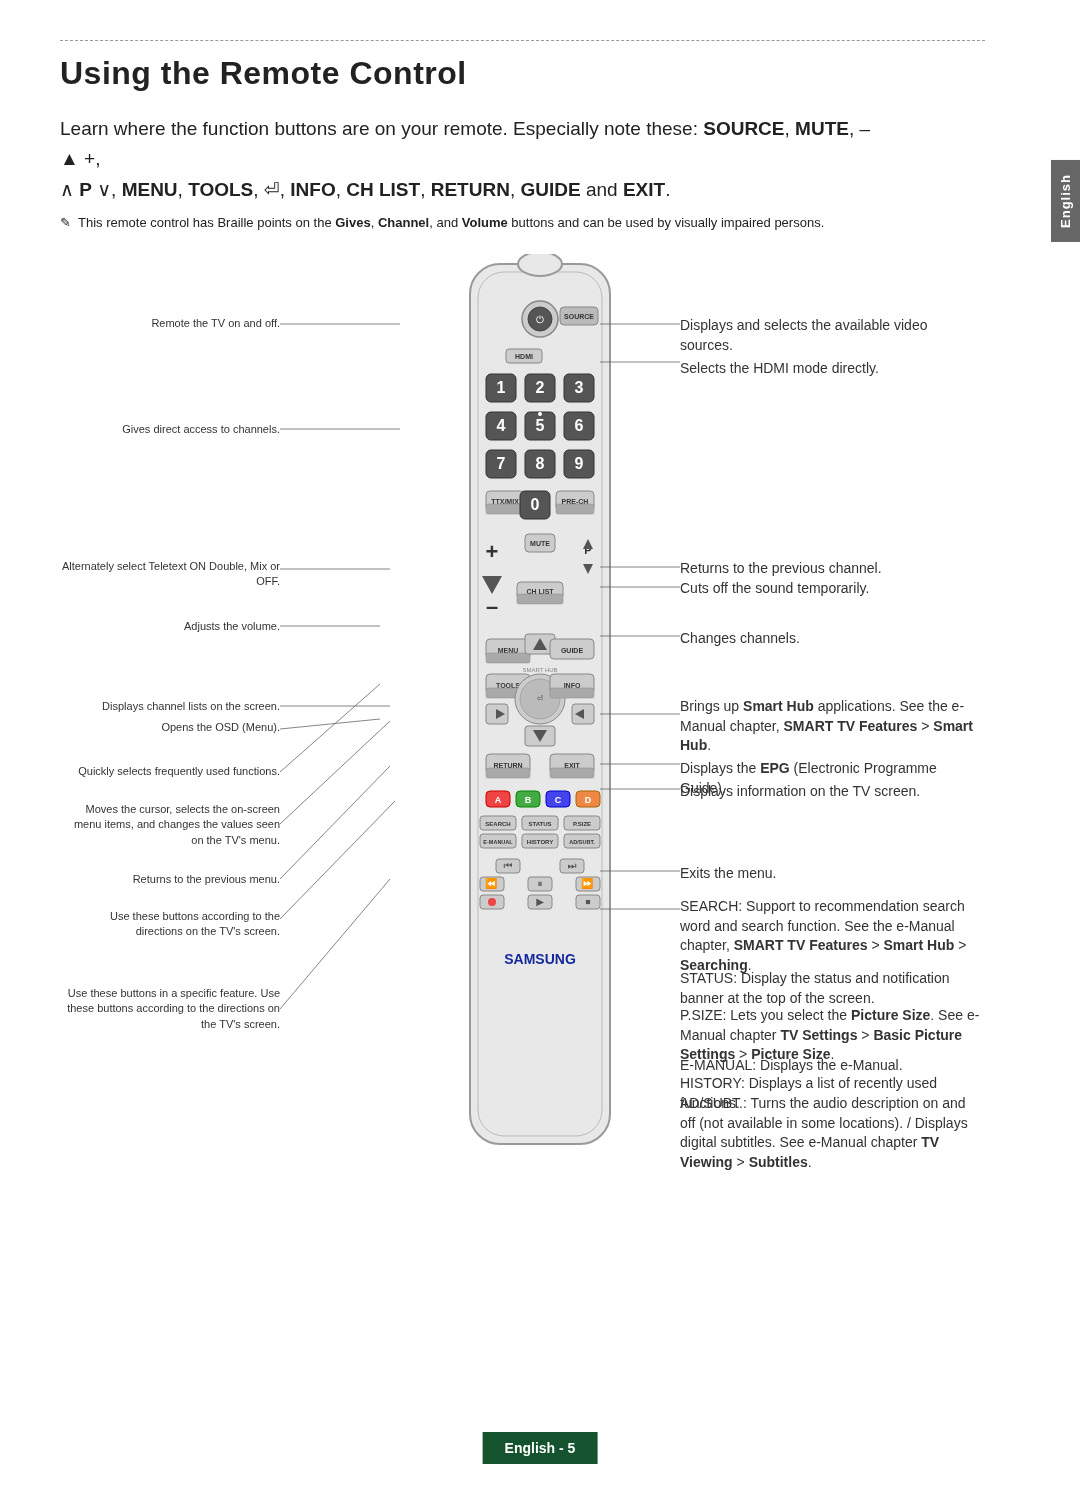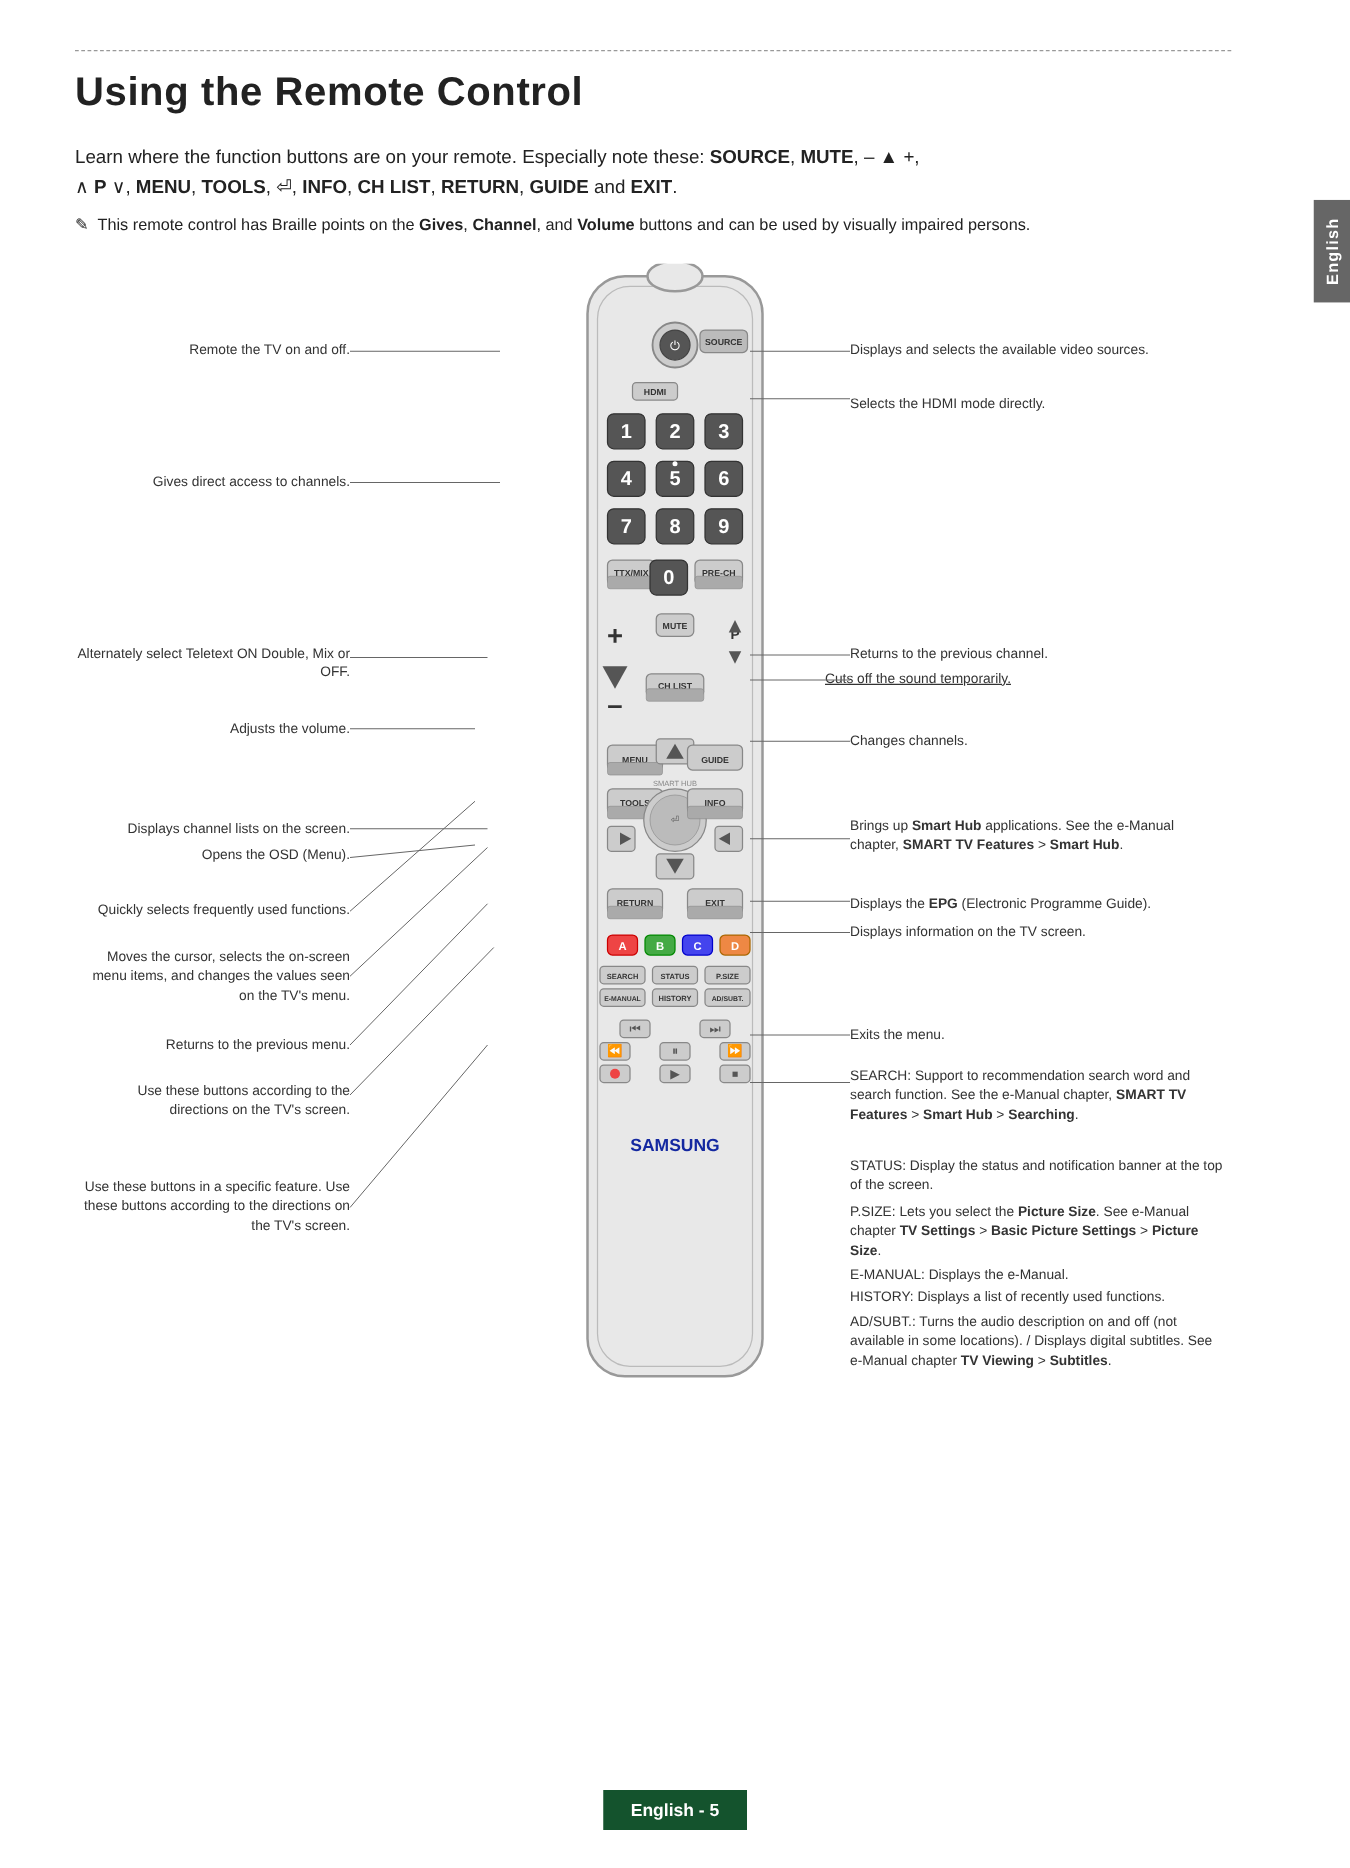--- a/index.html
+++ b/index.html
@@ -24,21 +24,21 @@
 
     .page-title {
       font-size: 32px;
       font-weight: bold;
       color: #222;
       margin-bottom: 22px;
       letter-spacing: 0.5px;
     }
 
     .intro-text {
-      font-size: 15px;
+      font-size: 19px;
       color: #222;
       line-height: 1.6;
       margin-bottom: 8px;
       max-width: 820px;
     }
 
     .note-text {
       font-size: 13px;
       color: #222;
       line-height: 1.6;
@@ -83,21 +83,21 @@
     .annot-left {
       position: absolute;
       font-size: 11px;
       color: #333;
       text-align: right;
       line-height: 1.4;
     }
 
     .annot-right {
       position: absolute;
-      font-size: 11px;
+      font-size: 14px;
       color: #333;
       text-align: left;
       line-height: 1.4;
     }
 
     .remote-container {
       position: absolute;
       left: 50%;
       transform: translateX(-50%);
       top: 0;
@@ -133,21 +133,21 @@
     <div class="annot-left" style="top:466px; left:0; width:220px;">Opens the OSD (Menu).</div>
     <div class="annot-left" style="top:510px; left:0; width:220px;">Quickly selects frequently used functions.</div>
     <div class="annot-left" style="top:548px; left:0; width:220px;">Moves the cursor, selects the on-screen menu items, and changes the values seen on the TV's menu.</div>
     <div class="annot-left" style="top:618px; left:0; width:220px;">Returns to the previous menu.</div>
     <div class="annot-left" style="top:732px; left:0; width:220px;">Use these buttons in a specific feature. Use these buttons according to the directions on the TV's screen.</div>
     <div class="annot-left" style="top:655px; left:0; width:220px;">Use these buttons according to the directions on the TV's screen.</div>
 
     <div class="annot-right" style="top:62px; left:620px; width:300px;">Displays and selects the available video sources.</div>
     <div class="annot-right" style="top:105px; left:620px; width:300px;">Selects the HDMI mode directly.</div>
     <div class="annot-right" style="top:305px; left:620px; width:300px;">Returns to the previous channel.</div>
-    <div class="annot-right" style="top:325px; left:600px; width:300px;text-decoration:underline;">Cuts off the sound temporarily.</div>
+    <div class="annot-right" style="top:325px; left:620px; width:300px;">Cuts off the sound temporarily.</div>
     <div class="annot-right" style="top:375px; left:620px; width:300px;">Changes channels.</div>
     <div class="annot-right" style="top:443px; left:620px; width:300px;">Brings up <strong>Smart Hub</strong> applications. See the e-Manual chapter, <strong>SMART TV Features</strong> &gt; <strong>Smart Hub</strong>.</div>
     <div class="annot-right" style="top:505px; left:620px; width:300px;">Displays the <strong>EPG</strong> (Electronic Programme Guide).</div>
     <div class="annot-right" style="top:528px; left:620px; width:300px;">Displays information on the TV screen.</div>
     <div class="annot-right" style="top:610px; left:620px; width:300px;">Exits the menu.</div>
     <div class="annot-right" style="top:643px; left:620px; width:300px;">SEARCH: Support to recommendation search word and search function. See the e-Manual chapter, <strong>SMART TV Features</strong> &gt; <strong>Smart Hub</strong> &gt; <strong>Searching</strong>.</div>
     <div class="annot-right" style="top:715px; left:620px; width:300px;">STATUS: Display the status and notification banner at the top of the screen.</div>
     <div class="annot-right" style="top:752px; left:620px; width:300px;">P.SIZE: Lets you select the <strong>Picture Size</strong>. See e-Manual chapter <strong>TV Settings</strong> &gt; <strong>Basic Picture Settings</strong> &gt; <strong>Picture Size</strong>.</div>
     <div class="annot-right" style="top:802px; left:620px; width:300px;">E-MANUAL: Displays the e-Manual.</div>
     <div class="annot-right" style="top:820px; left:620px; width:300px;">HISTORY: Displays a list of recently used functions.</div>

